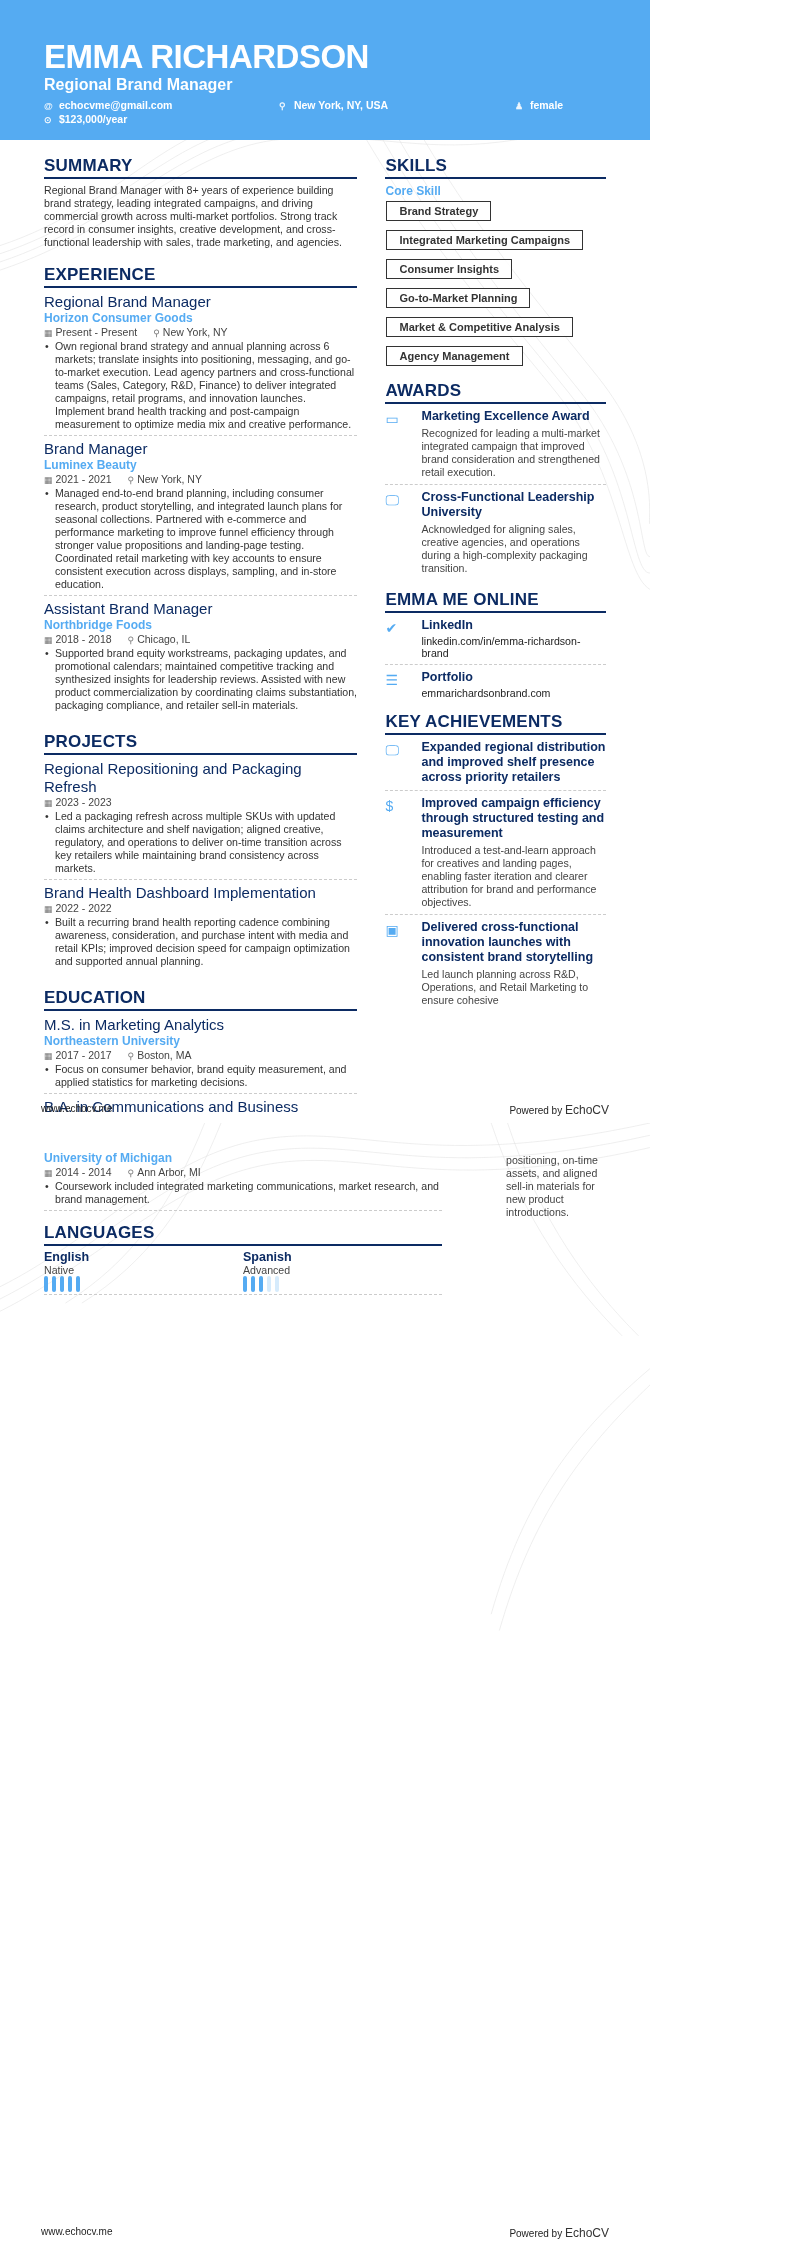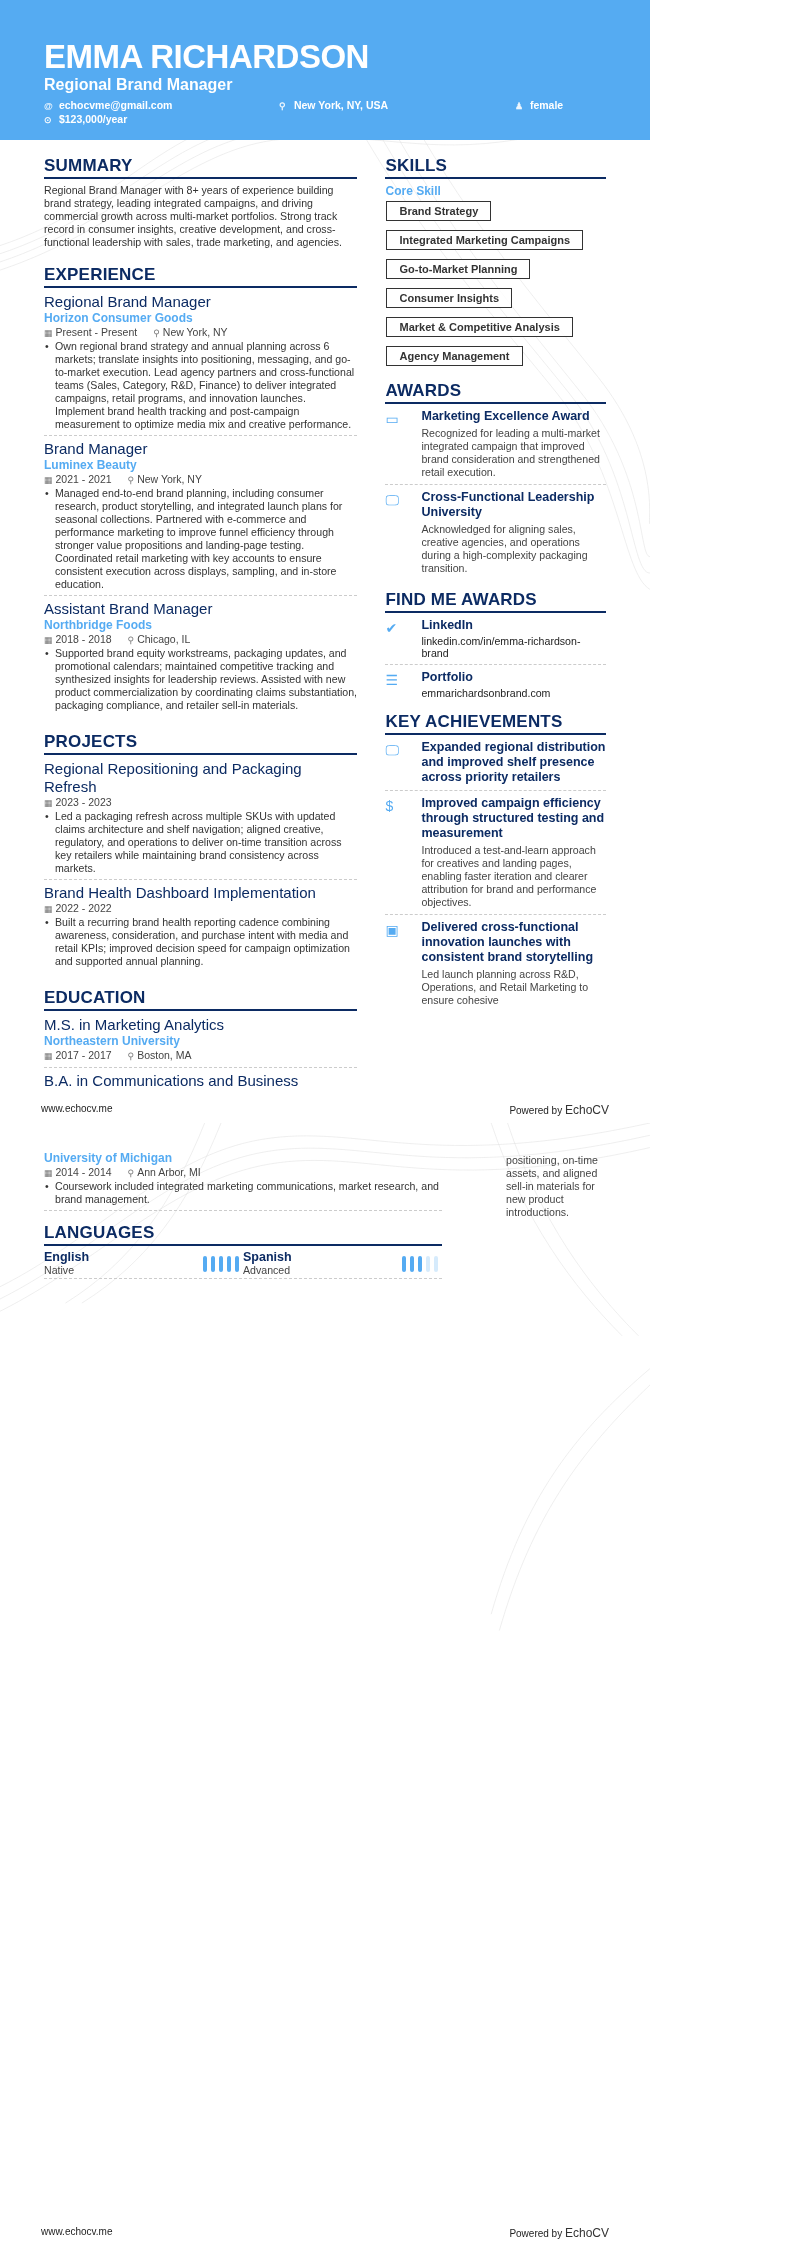--- a/index.html
+++ b/index.html
@@ -31,21 +31,21 @@
   .chip { display: inline-block; border: 1.5px solid #333; padding: 3px 12px; font-size: 11px; font-weight: 700; color: #333; margin: 0 0 9px 1px; background: rgba(255,255,255,.8); }
   .ritem { display: flex; padding-bottom: 5px; margin-bottom: 5px; border-bottom: 1px dashed #ccc; }
   .ritem:last-child { border-bottom: none; }
   .ricon { width: 36px; flex: none; color: #55abf2; font-size: 14px; padding-top: 2px; }
   .rtitle { color: #0c2b63; font-weight: 700; font-size: 12.5px; line-height: 15px; }
   .rdesc { font-size: 10.6px; line-height: 13px; color: #444; margin-top: 3px; }
   .rlink { font-size: 10.6px; color: #222; margin-top: 2px; }
   .footer { position: absolute; left: 41px; right: 41px; font-size: 10px; color: #222; display: flex; justify-content: space-between; z-index: 2; }
   .footer .brand { font-size: 12px; color: #333; }
   .langs { display: flex; border-bottom: 1px dashed #ccc; padding-bottom: 2px; }
-  .lang { width: 199px; display: flex; justify-content: space-between; align-items: center; }
+  .lang { width: 199px; display: flex; justify-content: space-between; align-items: flex-start; flex-direction: column; }
   .lname { color: #0c2b63; font-weight: 700; font-size: 12.5px; line-height: 13px; }
   .llevel { font-size: 10.6px; color: #444; }
   .bars { display: flex; gap: 4px; margin-right: 4px; }
   .bar { width: 4px; height: 16px; border-radius: 2px; background: #55abf2; }
   .bar.off { background: #d6ebfc; }
 </style>
 </head>
 <body>
 
 <div class="page">
@@ -125,36 +125,39 @@
             </ul>
         </div>
       </section>
 
       <section class="sec">
         <h2>EDUCATION</h2>
         <div class="item">
           <div class="item-title">M.S. in Marketing Analytics</div>
           <div class="company">Northeastern University</div>
           <div class="meta"><span class="ic">▦</span><span>2017 - 2017</span><span class="loc"><span class="ic">⚲</span><span>Boston, MA</span></span></div>
+          <ul>
+              <li>Focus on consumer behavior, brand equity measurement, and applied statistics for marketing decisions.</li>
+            </ul>
         </div>
         <div class="item" style="border-bottom:none">
           <div class="item-title">B.A. in Communications and Business</div>
         </div>
       </section>
     </div>
 
     <div class="right">
       <section class="sec">
         <h2>SKILLS</h2>
         <div class="skill-label">Core Skill</div>
         <div>
           <div><span class="chip">Brand Strategy</span></div>
           <div><span class="chip">Integrated Marketing Campaigns</span></div>
+          <div><span class="chip">Consumer Insights</span></div>
           <div><span class="chip">Go-to-Market Planning</span></div>
-          <div><span class="chip">Consumer Insights</span></div>
           <div><span class="chip">Market &amp; Competitive Analysis</span></div>
           <div><span class="chip">Agency Management</span></div>
         </div>
       </section>
 
       <section class="sec" style="margin-top:6px">
         <h2>AWARDS</h2>
         <div class="ritem">
           <div class="ricon">▭</div>
           <div>
@@ -165,21 +168,21 @@
         <div class="ritem">
           <div class="ricon">🖵</div>
           <div>
               <div class="rtitle">Cross-Functional Leadership University</div>
               <div class="rdesc">Acknowledged for aligning sales, creative agencies, and operations during a high-complexity packaging transition.</div>
             </div>
         </div>
       </section>
 
       <section class="sec" style="margin-top:10px">
-        <h2>FIND ME AWARDS</h2>
+        <h2>EMMA ME ONLINE</h2>
         <div class="ritem">
           <div class="ricon">✔</div>
           <div>
               <div class="rtitle">LinkedIn</div>
               <div class="rlink">linkedin.com/in/emma-richardson-brand</div>
             </div>
         </div>
         <div class="ritem">
           <div class="ricon">☰</div>
           <div>

